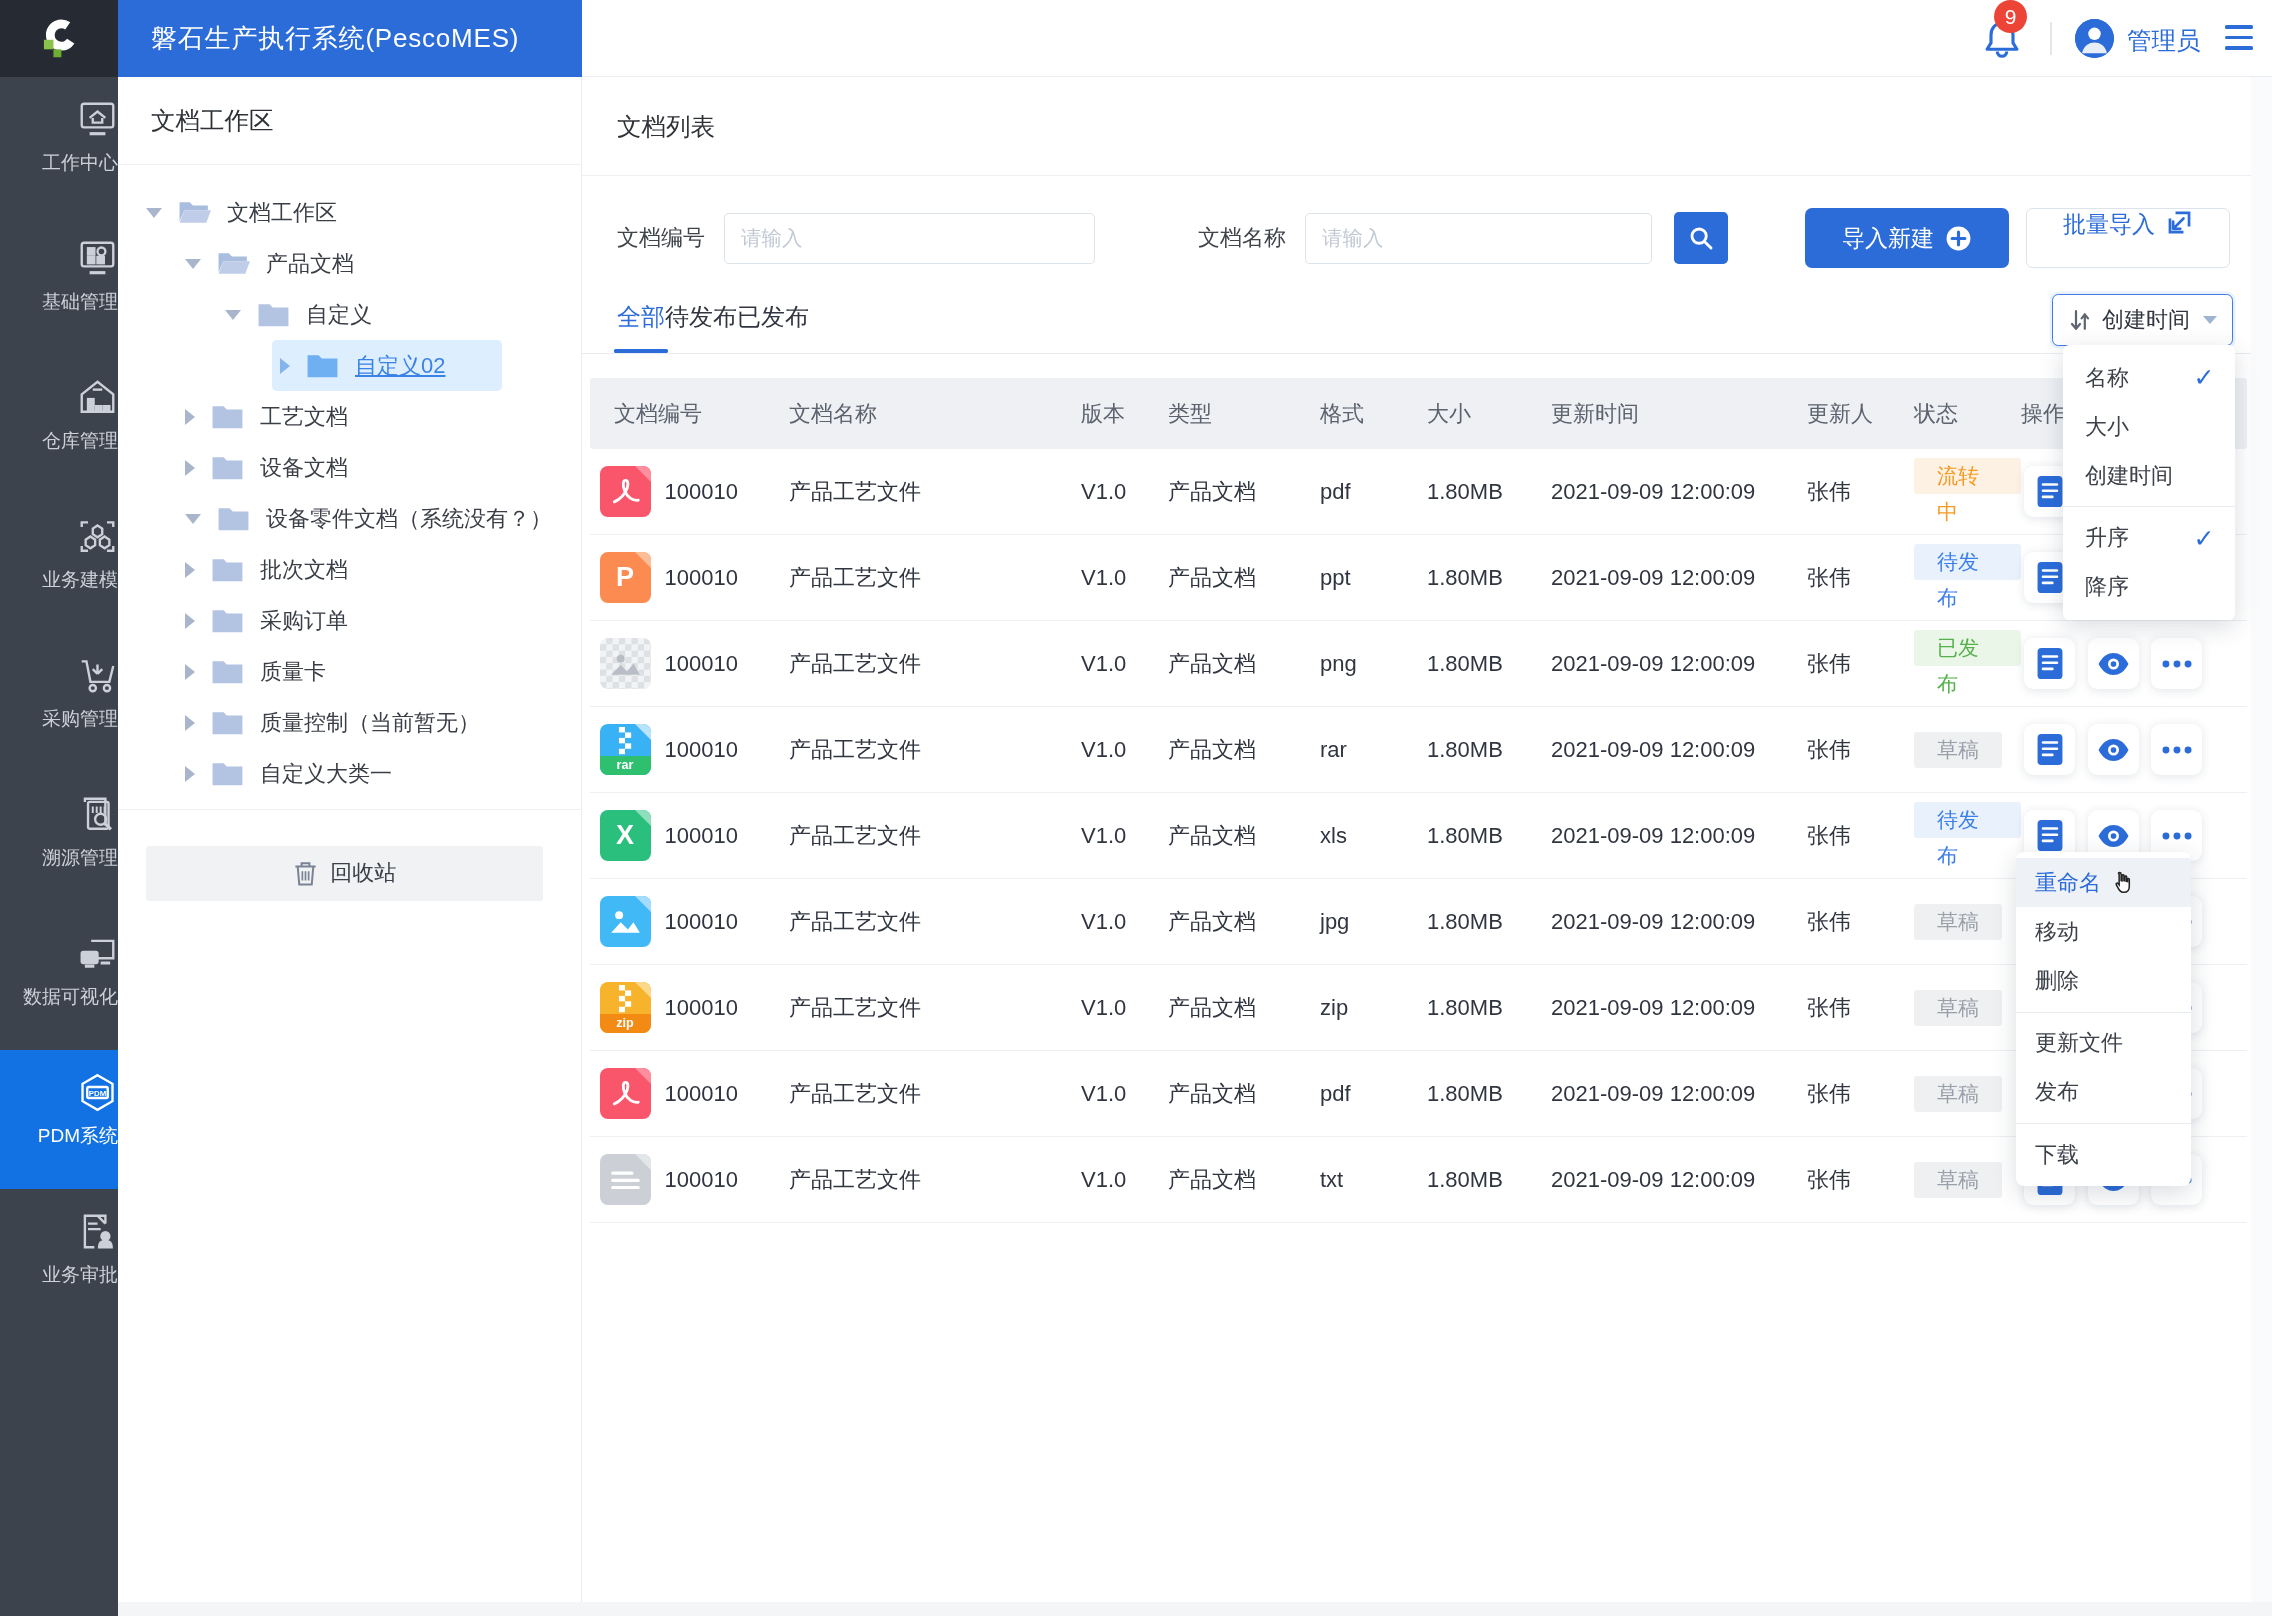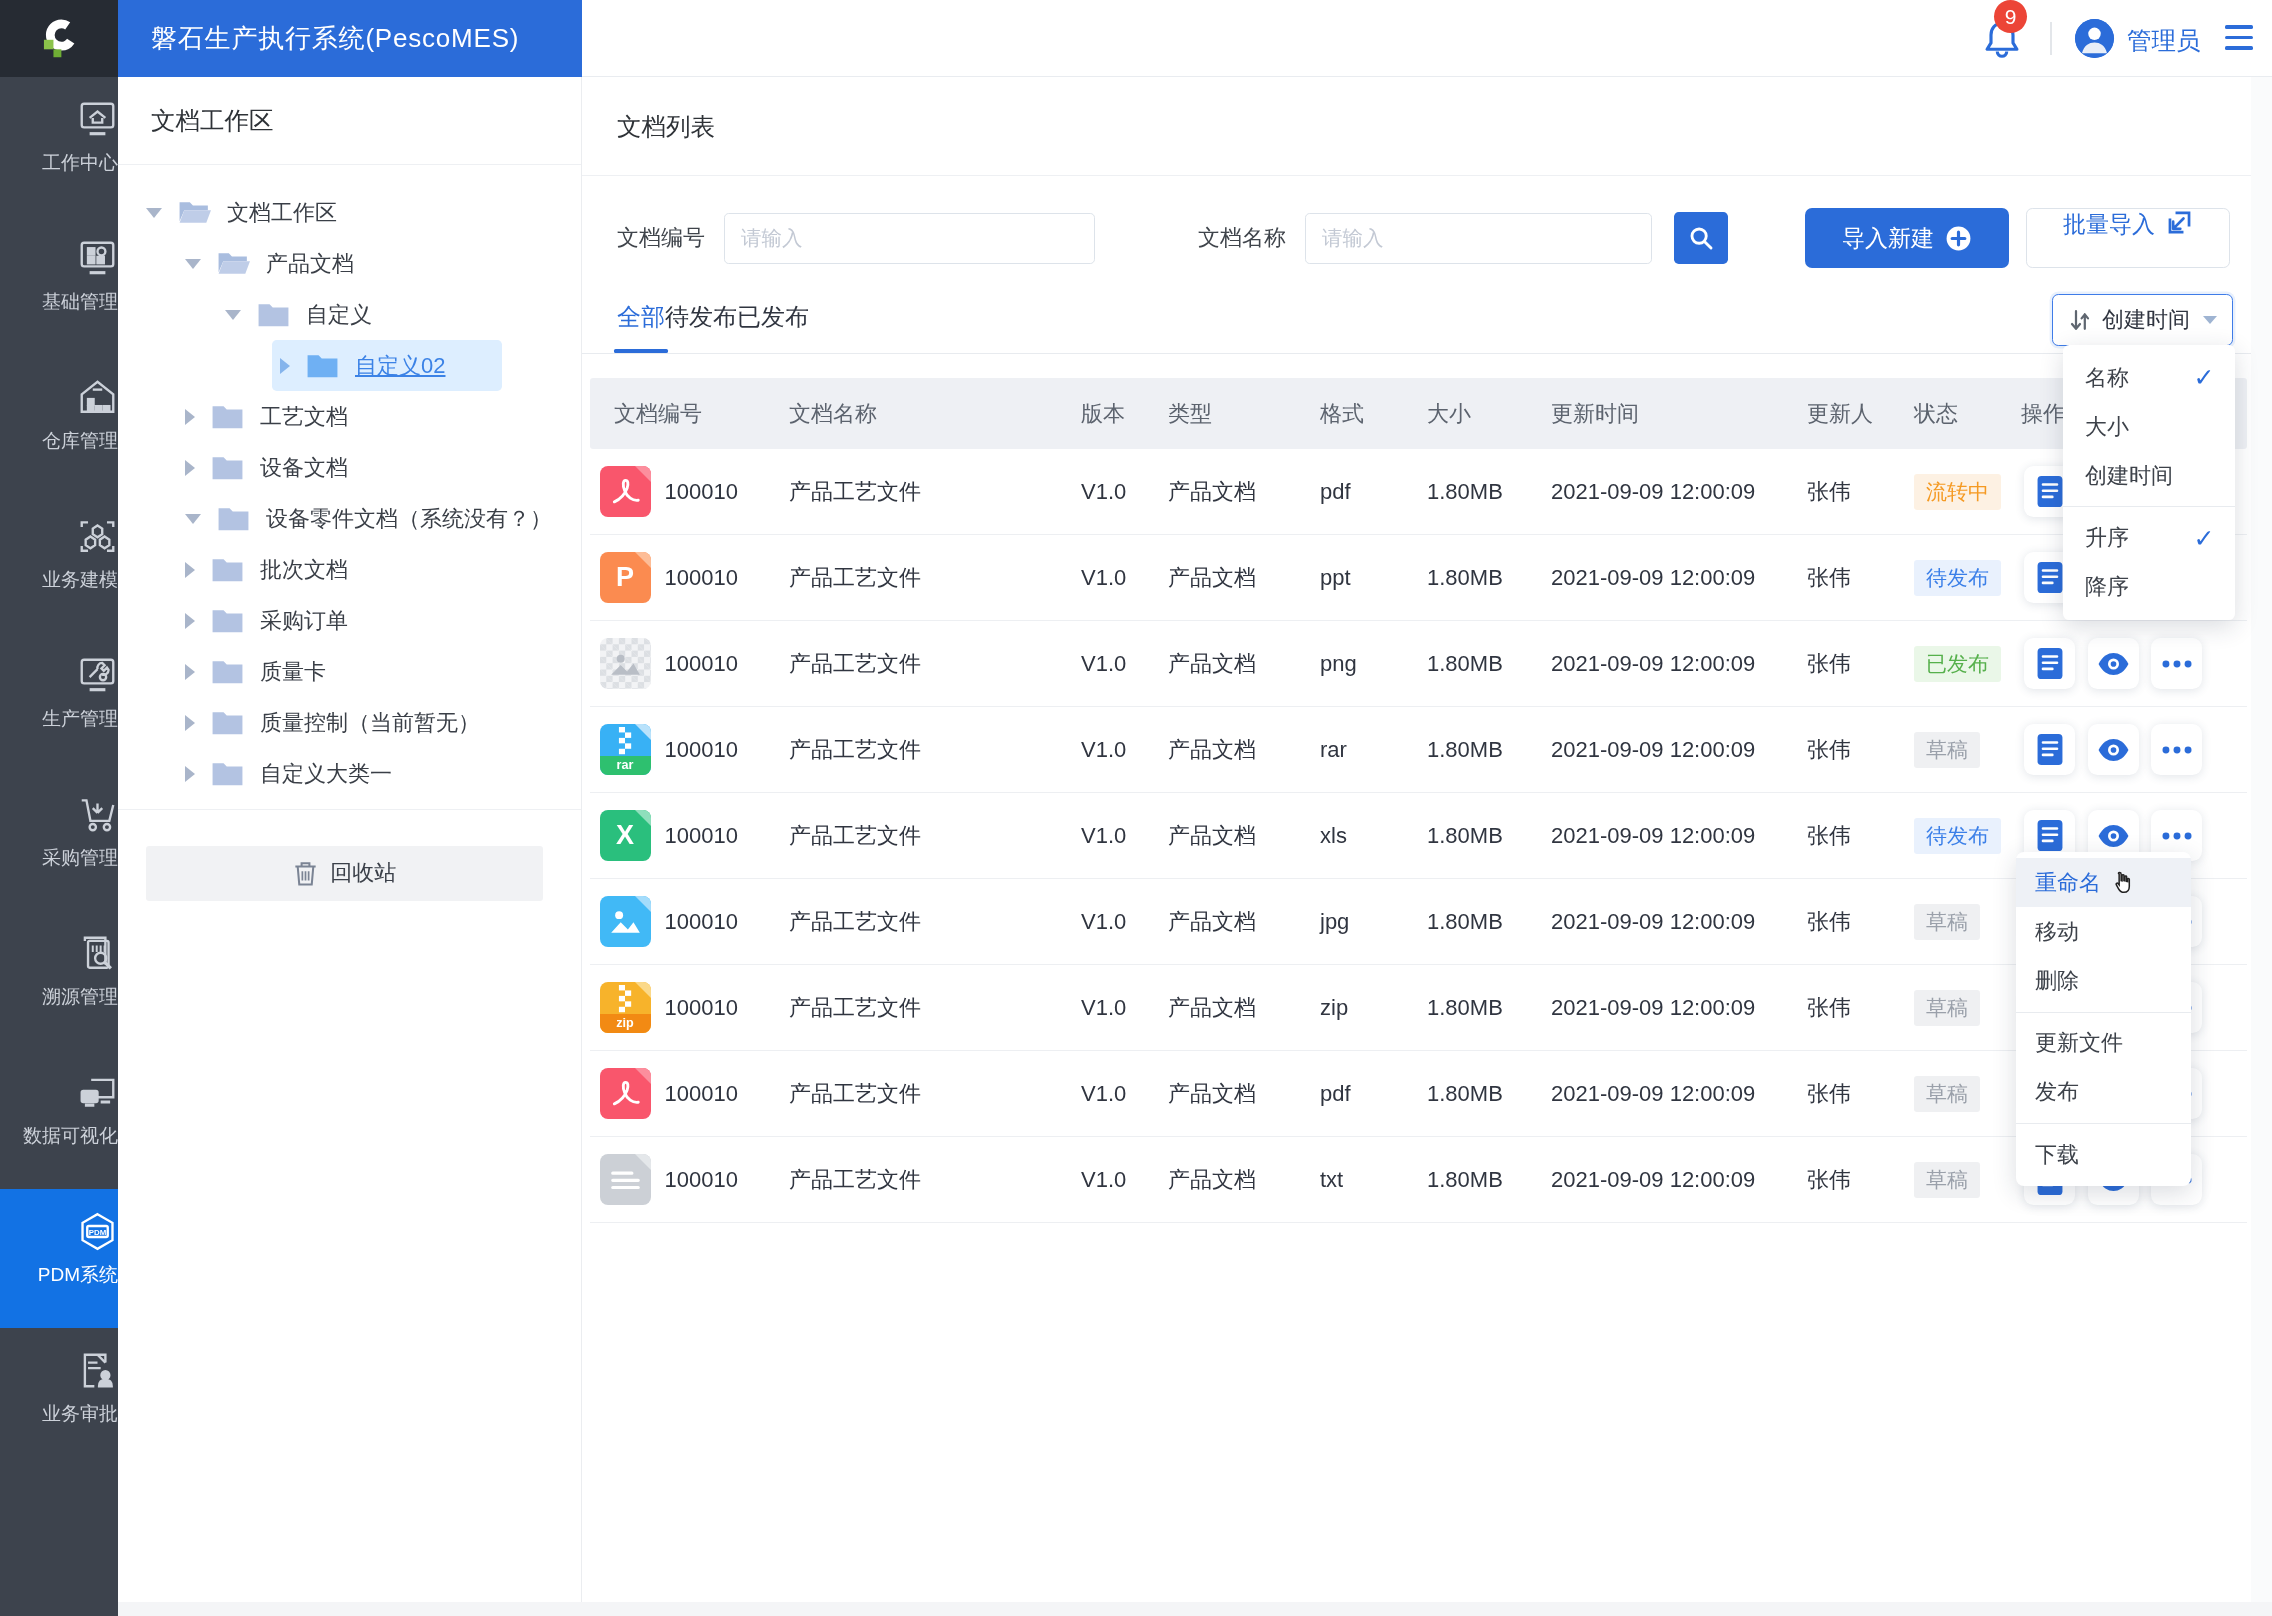--- a/index.html
+++ b/index.html
@@ -63,21 +63,21 @@
   
   .table { margin:24px 33px 0 8px; width:1657px; }
   .thead, .trow { display:grid; grid-template-columns:199px 292px 87px 152px 107px 124px 256px 107px 107px 1fr; align-items:center; }
   .thead { height:71px; background:#eef0f4; border-radius:3.2px; font-size:22px; color:#5c636e; }
   .thead .hc1 { padding-left:24px; }
   .trow { height:86px; border-bottom:0.8px solid #edeff2; font-size:22px; color:#303540; }
   .c-doc { display:flex; align-items:center; padding-left:9.5px; gap:14px; }
   .c-actions { display:flex; gap:12.6px; align-items:center; padding-left:3.2px; }
   .abtn { width:51px; height:51px; border:none; background:#fff; border-radius:9.5px; box-shadow:0 1.6px 9.5px rgba(40,60,90,.13); display:flex; align-items:center; justify-content:center; cursor:pointer; }
 
-  .badge { display:inline-block; height:36px; line-height:36px; padding:0 12px; border-radius:3.2px; font-size:21px; }
+  .badge { display:inline-block; height:36px; line-height:36px; padding:0 23px; border-radius:3.2px; font-size:21px; }
   .st-processing { color:#f59a23; background:#fdf1e3; }
   .st-pending { color:#3b7fe8; background:#e9f1fd; }
   .st-published { color:#56b04c; background:#eaf7e8; }
   .st-draft { color:#9aa0aa; background:#eff0f2; }
 
   
   .ficon { position:relative; width:51px; height:51px; border-radius:8px; overflow:hidden; flex:0 0 51px; }
   .ficon .fold-corner { position:absolute; right:0; top:0; width:0; height:0; border-style:solid; border-width:0 16px 16px 0; }
   .ficon .glyph { position:absolute; inset:0; display:flex; align-items:center; justify-content:center; color:#fff; font-weight:bold; }
   .ft-pdf { background:#f9566c; } .ft-pdf .fold-corner { border-color:transparent #fc8e9d transparent transparent; }
@@ -173,29 +173,20 @@
     </svg>
     <div class="rlb">仓库管理</div>
   </div>
   <div class="rail-item">
     <svg class="ric" viewBox="0 0 52 52" fill="none" stroke="#ccd1d9" stroke-width="3">
       <path d="M6 14V8h8M38 8h8v6M46 38v6h-8M14 44H6v-6"></path>
         <path d="M26 12l6 4v7l-6 4-6-4v-7z"></path>
         <path d="M17 26l6 4v7l-6 4-6-4v-7zM35 26l6 4v7l-6 4-6-4v-7z"></path>
     </svg>
     <div class="rlb">业务建模</div>
-  </div>
-  <div class="rail-item">
-    <svg class="ric" viewBox="0 0 52 52" fill="none" stroke="#ccd1d9" stroke-width="3">
-      <rect x="6" y="6" width="40" height="30" rx="3"></rect>
-        <path d="M16 28l10-10m0 0c-1-4 2-8 6-8l3 3-4 4 3 3 4-4 2 3c0 4-4 7-8 6"></path>
-        <circle cx="33" cy="28" r="4"></circle>
-        <path d="M16 44h20" stroke-width="4"></path>
-    </svg>
-    <div class="rlb">生产管理</div>
   </div>
   <div class="rail-item">
     <svg class="ric" viewBox="0 0 52 52" fill="none" stroke="#ccd1d9" stroke-width="3">
       <path d="M6 8h6l5 26h24l5-20"></path>
         <path d="M26 12v12m0 0l-6-6m6 6l6-6"></path>
         <circle cx="20" cy="42" r="4"></circle>
         <circle cx="38" cy="42" r="4"></circle>
     </svg>
     <div class="rlb">采购管理</div>
   </div>

